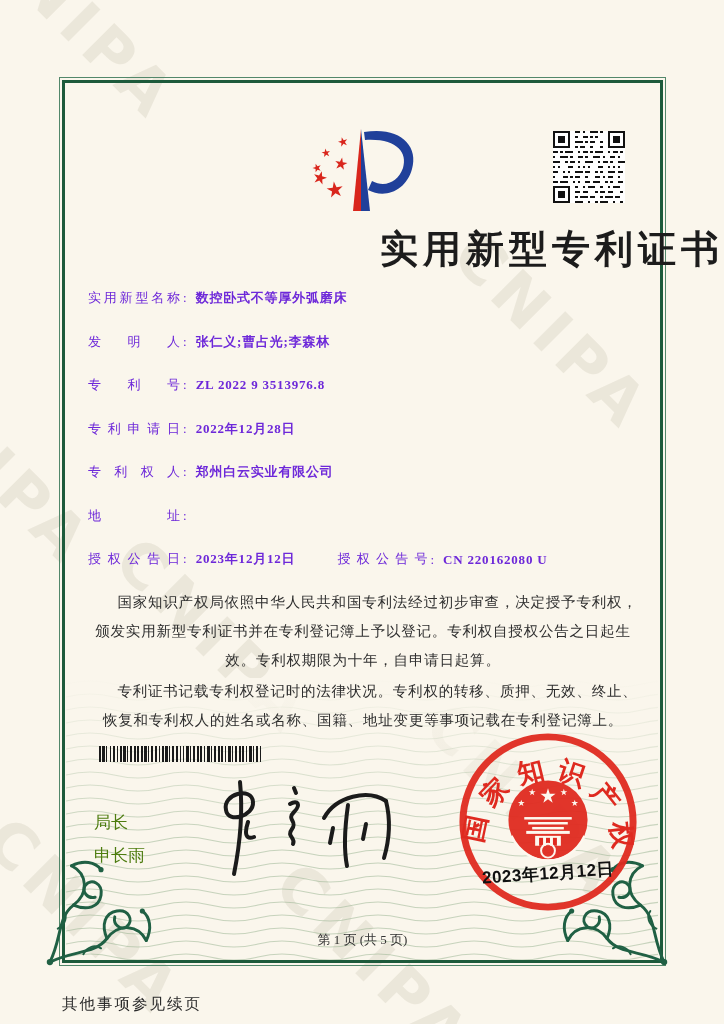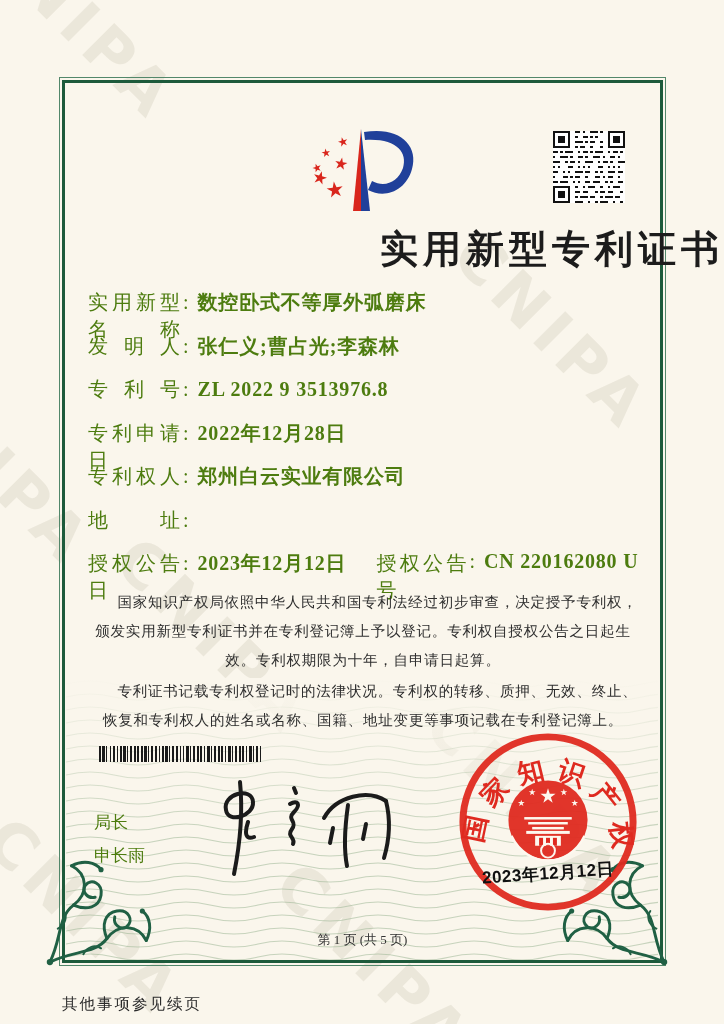--- a/index.html
+++ b/index.html
@@ -25,25 +25,25 @@
   .content { position:absolute; inset:0; z-index:3; }
 
   .cert-no { position:absolute; left:89px; top:121px; font-size:16px; letter-spacing:1.5px; color:#2b2b2b; }
   .logo { position:absolute; left:298px; top:125px; width:132px; height:96px; }
   .qr { position:absolute; left:553px; top:131px; width:72px; height:72px; }
 
   .title { position:absolute; left:0; right:0; top:224px; text-align:right;
            font-size:38px; font-weight:bold; letter-spacing:5px; color:#1c1c1c; }
 
   .fields { position:absolute; left:88px; top:289px; width:560px; }
-  .frow { display:flex; align-items:baseline; height:24px; margin-bottom:19.5px; font-size:20px; color:#4d7c0f; }
+  .frow { display:flex; align-items:baseline; height:24px; margin-bottom:19.5px; font-size:13px; color:#6d28d9; }
   .flabel { display:inline-block; width:92px; text-align:justify; text-align-last:justify; text-justify:inter-character; }
   .fcolon { margin:0 9px 0 3px; }
   .fvalue { letter-spacing:0.8px;font-weight:bold; }
-  .fgroup2 { display:flex; align-items:flex-start; margin-left:30px; }
+  .fgroup2 { display:flex; align-items:flex-end; margin-left:42px; }
   .fgroup2 .flabel { width:90px; }
 
   .paragraphs { position:absolute; left:88px; width:550px; top:588px; font-size:14.5px;
                 line-height:29px; color:#2e2e2e; letter-spacing:0.8px; }
   .paragraphs p { text-indent:2em; margin:0;text-align:center; }
   .paragraphs p + p { margin-top:2px; }
 
   .barcode { position:absolute; left:99px; top:746px; width:162px; height:16px;
              background:repeating-linear-gradient(90deg,#1a1a1a 0 1.5px,transparent 1.5px 3px,
                #1a1a1a 3px 5.5px,transparent 5.5px 7px,#1a1a1a 7px 8px,transparent 8px 10.5px); }

